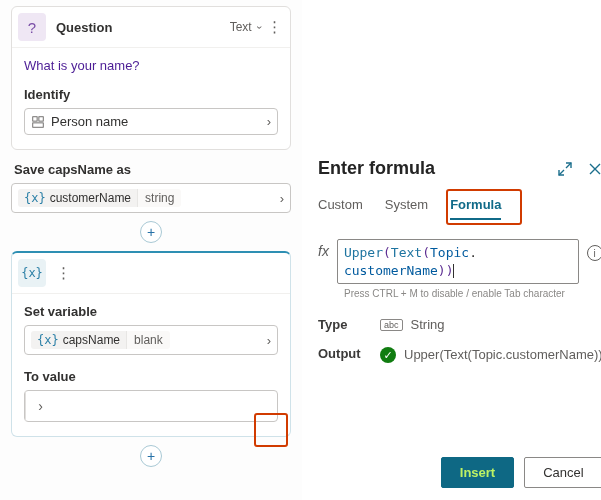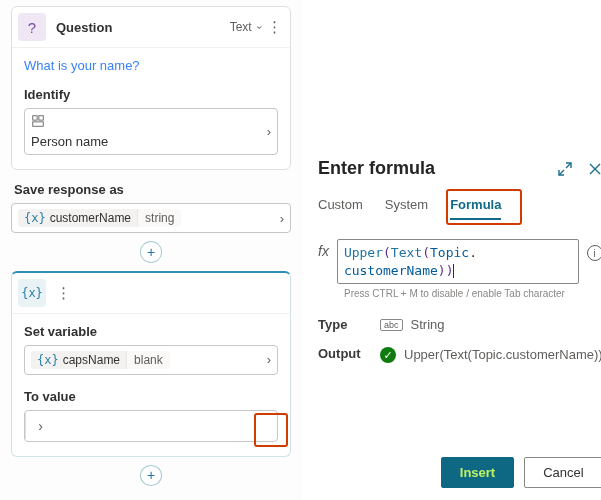--- a/index.html
+++ b/index.html
@@ -77,44 +77,43 @@
   }
   .dots {
     font-size: 15px;
     color: #605e5c;
     cursor: pointer;
   }
   .card-body {
     padding: 10px 12px 14px 12px;
   }
   .prompt {
-    color: #3b82f6;
+    color: #4c1d95;
     margin-bottom: 14px;
   }
   .label {
     font-weight: 600;
     font-size: 13px;
     margin-bottom: 6px;
   }
   .field {
     display: flex;
     align-items: center;
     border: 1px solid #c8c6c4;
     border-radius: 4px;
     padding: 5px 6px;
     background: #fff;
     font-size: 13px;
     color: #323130;
     justify-content: space-between;
   }
   .field .inner {
     display: flex;
-    align-items: flex-start;
+    align-items: center;
     gap: 6px;
-    flex-direction: column;
   }
   .field .chip {
     display: flex;
     align-items: center;
     gap: 4px;
     background: #f3f2f1;
     border-radius: 3px;
     padding: 2px 6px;
     font-size: 12px;
     color: #323130;
@@ -375,21 +374,21 @@
               <rect x="9" y="2" width="5" height="5" fill="none" stroke="#605e5c" stroke-width="1"></rect>
               <rect x="2" y="9" width="12" height="5" fill="none" stroke="#605e5c" stroke-width="1"></rect>
             </svg>
           <span>Person name</span>
         </div>
         <span class="arrow-r">›</span>
       </div>
     </div>
   </div>
 
-  <div class="section-label">Save response as</div>
+  <div class="section-label">Save capsName as</div>
   <div class="field" style="width:280px;">
     <div class="inner">
       <div class="chip-wrap">
         <span class="chip">
           <span style="font-family:monospace;color:#2a7fa6;">{x}</span>
           <span>customerName</span>
         </span>
         <span class="meta">string</span>
       </div>
     </div>

